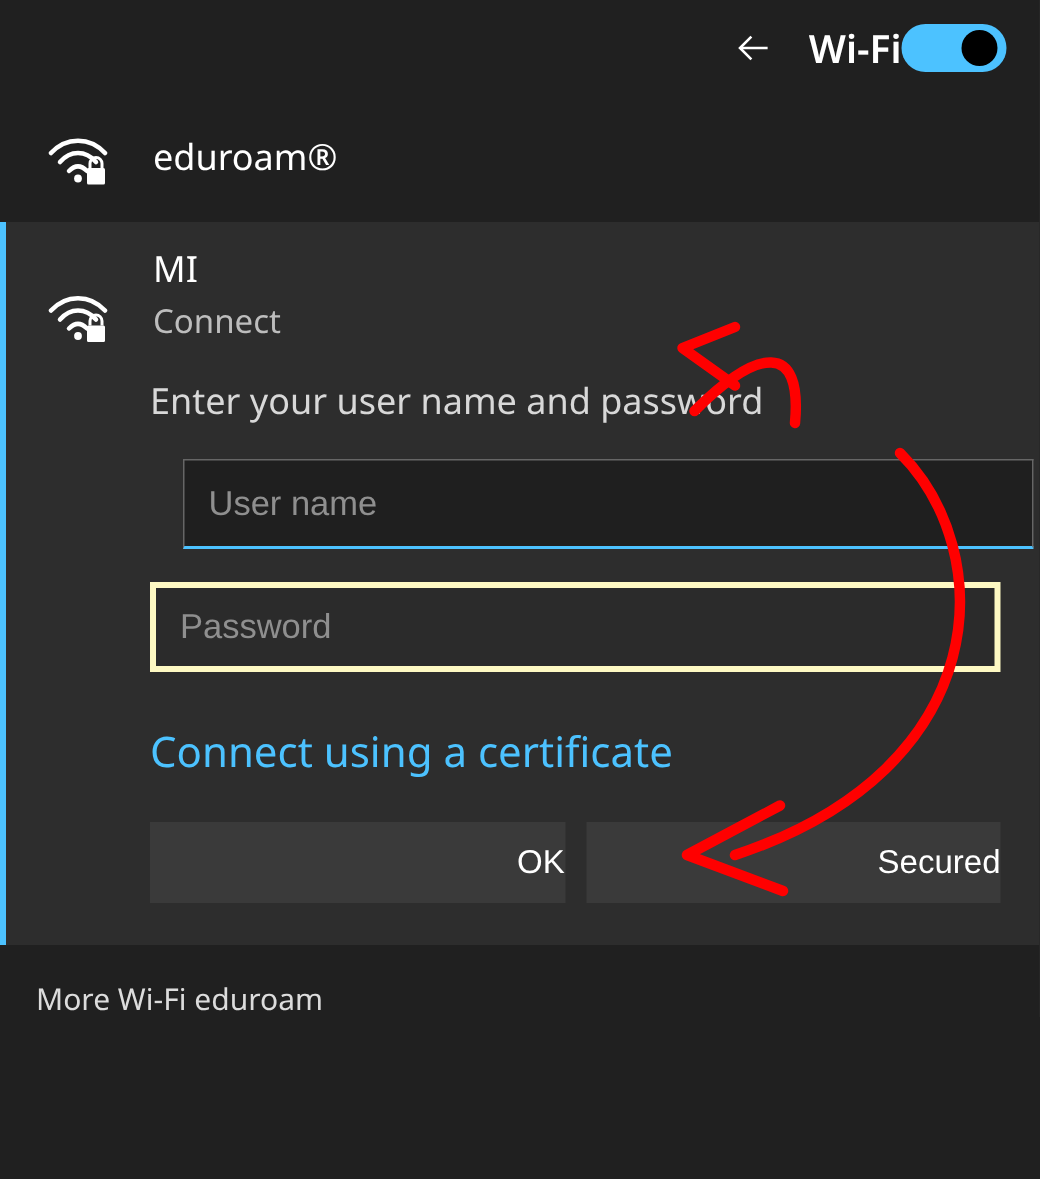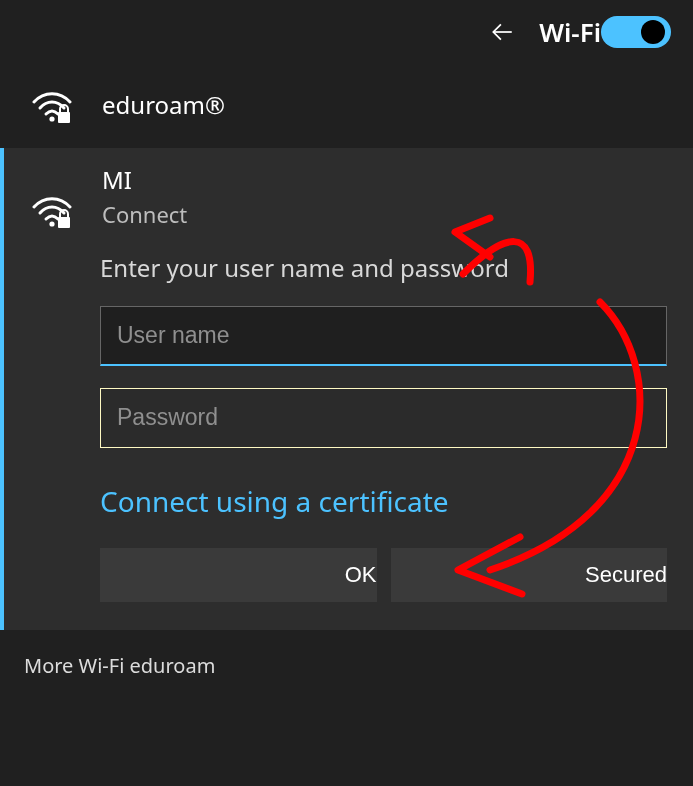--- a/index.html
+++ b/index.html
@@ -38,24 +38,24 @@
       padding:18px 22px 28px 28px;
       position:relative;
     }
     .sel-head { display:flex; align-items:flex-end; gap:30px; margin-bottom:22px;}
     .sel-title { font-size:24px; font-weight:400; line-height:1.2;}
     .sel-sub { font-size:22px; color:#bdbdbd; margin-top:4px;}
     .prompt { font-size:24px; margin-bottom:22px; color:#d8d8d8; margin-left:68px;}
     .content-indent{ margin-left:68px; margin-right:4px;}
     .field {
       width:100%; height:60px; background:#2b2b2b;
-      border:1px solid #fef9c3; color:#fff; font-size:23px;
+      border:4px solid #fef9c3; color:#fff; font-size:23px;
       padding:0 16px; outline:none; margin-bottom:22px;
     }
-    .field.focused { border:1px solid #666; border-bottom:2px solid #4cc2ff; background:#1f1f1f;}
+    .field.focused { border:1px solid #666; border-bottom:2px solid #4cc2ff; background:#1f1f1f;margin-left:22px;}
     .field::placeholder { color:#8f8f8f; }
     .link { color:#4cc2ff; font-size:28px; cursor:pointer; display:inline-block; margin:12px 0 28px 0;}
     .btnrow { display:flex; gap:14px; }
     .btn {
       flex:1; height:54px; border:none; background:#3a3a3a; color:#fff;
       font-size:22px; cursor:pointer;text-align:right;
     }
 
     .more { padding:22px 24px; font-size:20px; color:#dcdcdc; cursor:pointer;}
 

